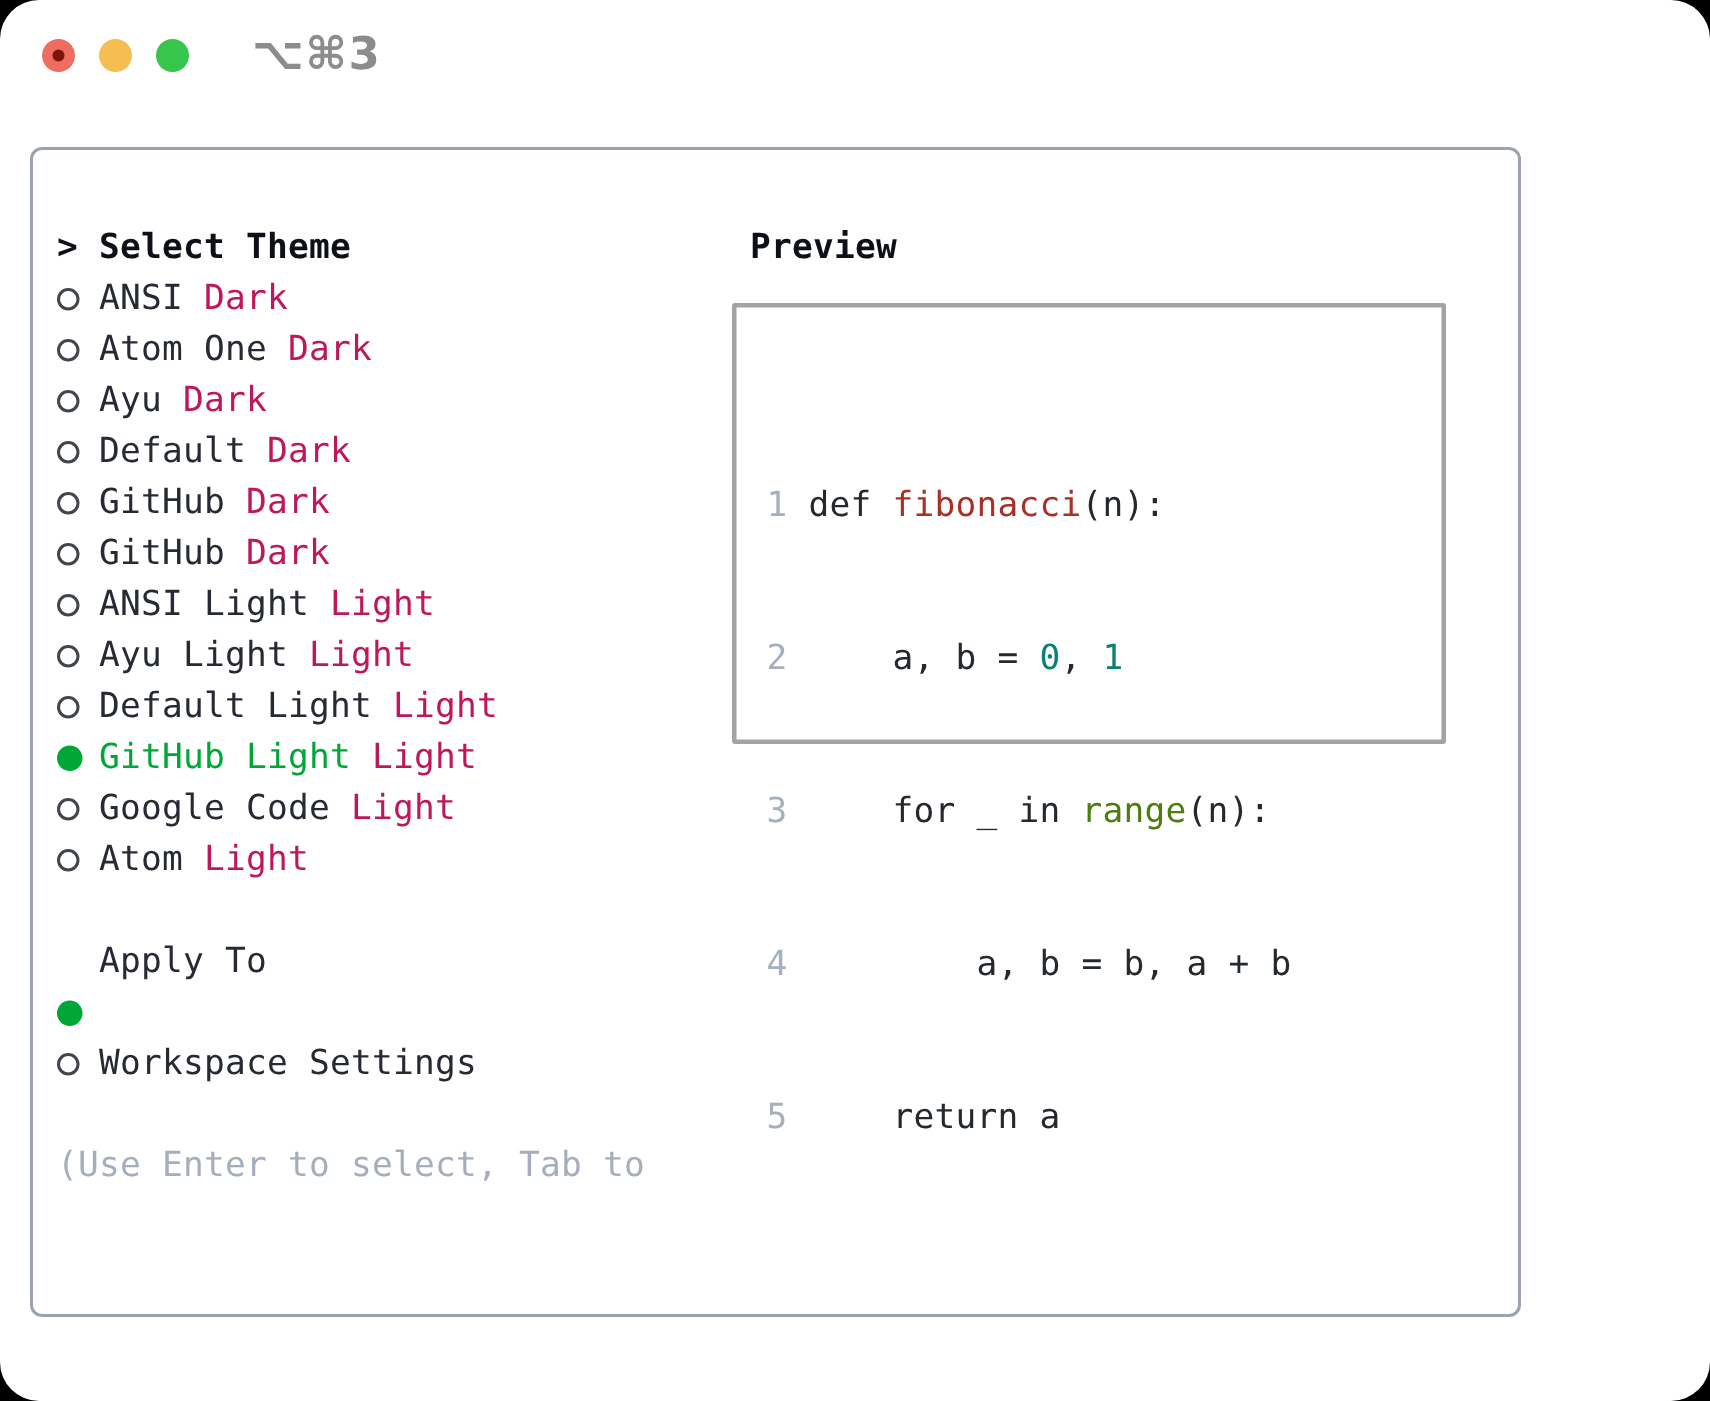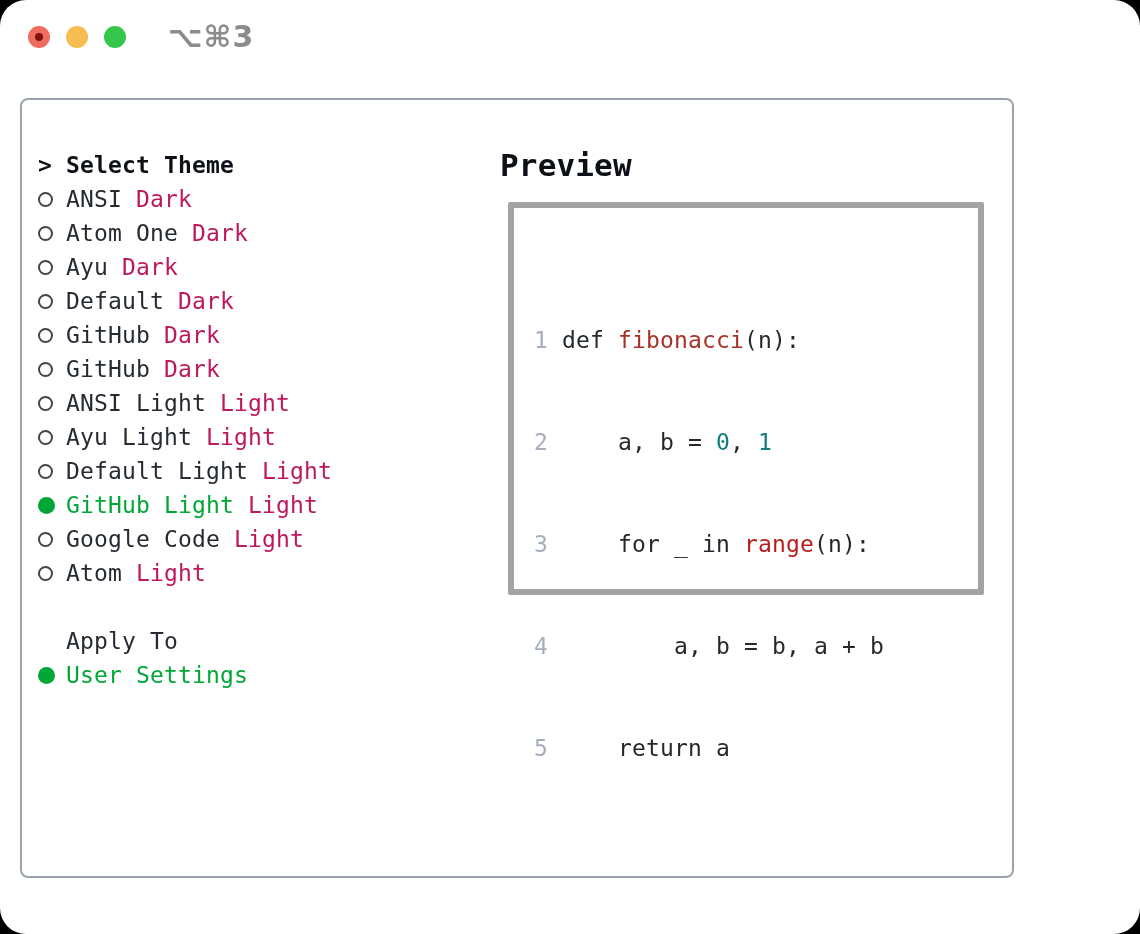--- a/index.html
+++ b/index.html
@@ -43,35 +43,35 @@
   .radio.filled{width:17px;height:17px;border:none;background:#00a737;}
   .caret{font-weight:bold;color:#0d1117;}
   .hdr{font-weight:bold;color:#0d1117;}
   .variant{color:#be185d;margin-left:14px;}
   .sel{color:#00a737;text-align:center;}
   .hint{color:#a5aebc;}
   .spacer{height:34px;}
   
   .preview-hdr{
     position:absolute;left:500px;top:148px;height:34px;display:flex;align-items:center;
-    font-size:31px;letter-spacing:0.15px;font-weight:bold;color:#0d1117;
+    font-size:23px;letter-spacing:0.15px;font-weight:bold;color:#0d1117;
   }
   .preview-box{
-    position:absolute;left:508px;top:202px;width:476px;height:393px;
-    box-sizing:border-box;border:6px solid #a3a3a3;border-radius:2px;background:#fff;
+    position:absolute;left:488px;top:202px;width:476px;height:294px;
+    box-sizing:border-box;border:3px solid #a3a3a3;border-radius:2px;background:#fff;
   }
   .code{
     position:absolute;left:20px;top:47px;
     font-size:23px;letter-spacing:0.15px;line-height:34px;white-space:pre;color:#24292e;
   }
   .cline{height:34px;}
   .c-num{color:#a6b0bd;}
   .c-fn{color:#a93026;}
   .c-lit{color:#0e7f79;}
-  .c-blue{color:#b91c1c;}
+  .c-blue{color:#4d7c0f;}
 </style>
 </head>
 <body>
 
 <div class="window">
 
   <div class="lights">
     <div class="light red"></div>
     <div class="light yellow"></div>
     <div class="light green"></div>
@@ -149,25 +149,29 @@
     </div>
 
     <div class="spacer"></div>
 
     <div class="row">
       <span class="marker-col"></span>
       <span>Apply To</span>
     </div>
     <div class="row">
       <span class="marker-col"><span class="radio filled"></span></span>
-      <span class="sel">User Settings</span>
+    </div>
+    <div class="row">
+      <span class="marker-col"><span class="radio"></span></span>
+      <span>Workspace Settings</span>
     </div>
 
     <div class="spacer"></div>
 
+    <div class="row hint">(Use Enter to select, Tab to</div>
   </div>
 
   <div class="preview-hdr">Preview</div>
 
   <div class="preview-box">
     <div class="code">
       <div class="cline"><span class="c-num">1 </span><span>def </span><span class="c-fn">fibonacci</span><span>(n):</span></div>
       <div class="cline"><span class="c-num">2 </span><span>    a, b = </span><span class="c-lit">0</span><span>, </span><span class="c-lit">1</span></div>
       <div class="cline"><span class="c-num">3 </span><span>    for _ in </span><span class="c-blue">range</span><span>(n):</span></div>
       <div class="cline"><span class="c-num">4 </span><span>        a, b = b, a + b</span></div>

